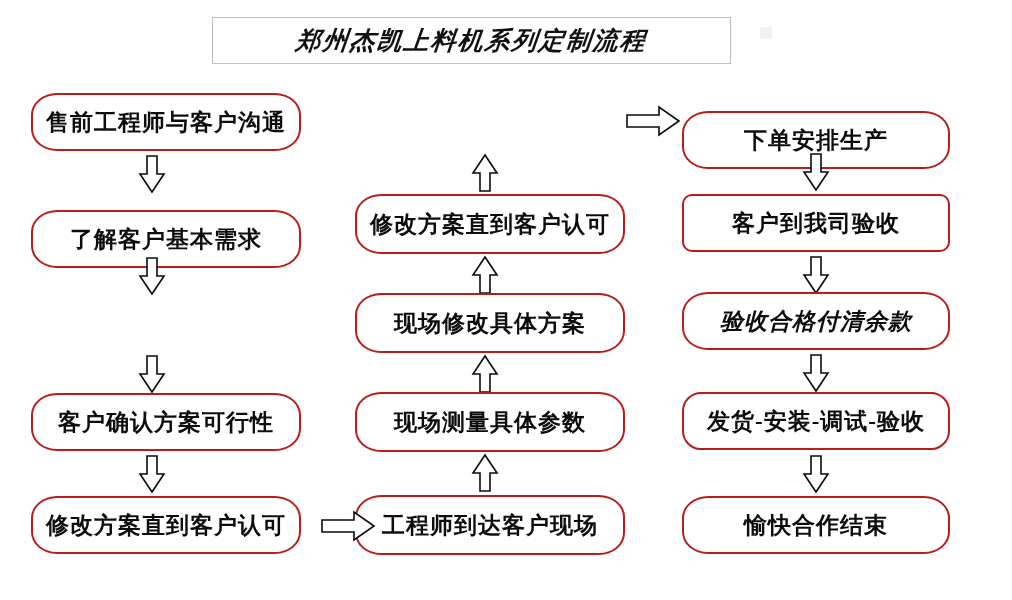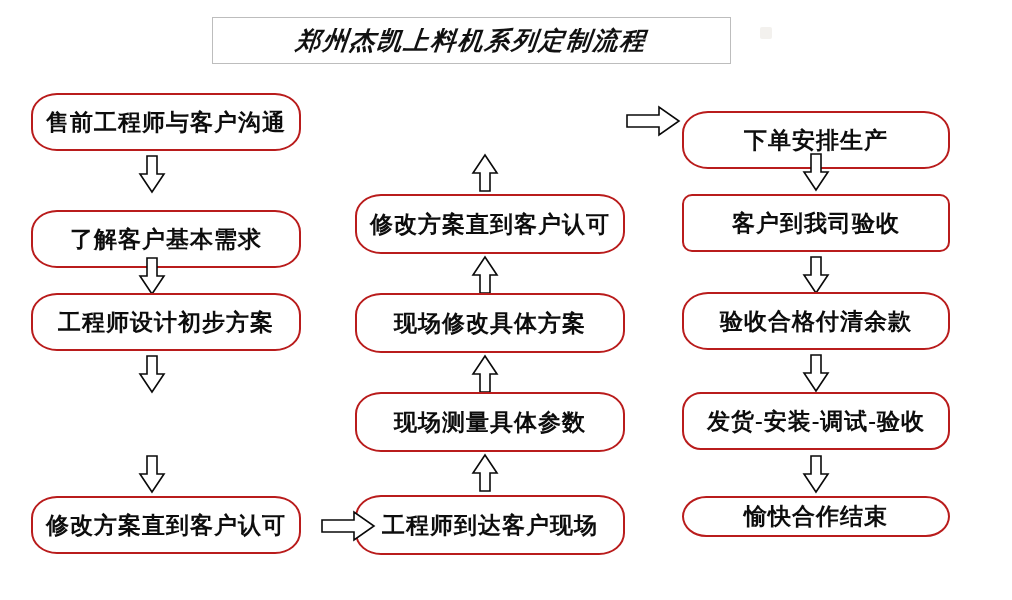--- a/index.html
+++ b/index.html
@@ -115,30 +115,30 @@
   <div class="node" style="left:31px; top:195px; width:270px; height:58px;margin-top:15px;">
     <span class="node-label">了解客户基本需求</span>
   </div>
 
   <div class="arrow" style="left:139px; top:257px; width:26px; height:38px;">
     <svg width="26" height="38" viewBox="0 0 26 38">
         <polygon points="8,1 18,1 18,19 25,19 13,37 1,19 8,19"></polygon>
       </svg>
   </div>
 
-  <div class="node" style="left:31px; top:293px; width:270px; height:58px;">
-    <span class="node-label">工程师设计初步方案</span>
-  </div>
 
   <div class="arrow" style="left:139px; top:355px; width:26px; height:38px;">
     <svg width="26" height="38" viewBox="0 0 26 38">
         <polygon points="8,1 18,1 18,19 25,19 13,37 1,19 8,19"></polygon>
       </svg>
   </div>
 
+  <div class="node" style="left:31px; top:393px; width:270px; height:58px;">
+    <span class="node-label">客户确认方案可行性</span>
+  </div>
 
   <div class="arrow" style="left:139px; top:455px; width:26px; height:38px;">
     <svg width="26" height="38" viewBox="0 0 26 38">
         <polygon points="8,1 18,1 18,19 25,19 13,37 1,19 8,19"></polygon>
       </svg>
   </div>
 
   <div class="node" style="left:31px; top:496px; width:270px; height:58px;">
     <span class="node-label">修改方案直到客户认可</span>
   </div>
@@ -197,41 +197,41 @@
   <div class="node" style="left:682px; top:194px; width:268px; height:58px;border-radius:10px;">
     <span class="node-label">客户到我司验收</span>
   </div>
 
   <div class="arrow" style="left:803px; top:256px; width:26px; height:38px;">
     <svg width="26" height="38" viewBox="0 0 26 38">
         <polygon points="8,1 18,1 18,19 25,19 13,37 1,19 8,19"></polygon>
       </svg>
   </div>
 
-  <div class="node" style="left:682px; top:292px; width:268px; height:58px;">
+  <div class="node" style="left:682px; top:292px; width:268px; height:58px;font-style:italic;">
     <span class="node-label">验收合格付清余款</span>
   </div>
 
   <div class="arrow" style="left:803px; top:354px; width:26px; height:38px;">
     <svg width="26" height="38" viewBox="0 0 26 38">
         <polygon points="8,1 18,1 18,19 25,19 13,37 1,19 8,19"></polygon>
       </svg>
   </div>
 
   <div class="node" style="left:682px; top:392px; width:268px; height:58px;border-radius:19px;">
     <span class="node-label">发货-安装-调试-验收</span>
   </div>
 
   <div class="arrow" style="left:803px; top:455px; width:26px; height:38px;">
     <svg width="26" height="38" viewBox="0 0 26 38">
         <polygon points="8,1 18,1 18,19 25,19 13,37 1,19 8,19"></polygon>
       </svg>
   </div>
 
-  <div class="node" style="left:682px; top:496px; width:268px; height:41px;">
+  <div class="node" style="left:682px; top:496px; width:268px; height:58px;">
     <span class="node-label">愉快合作结束</span>
   </div>
 
   <div class="arrow" style="left:321px; top:511px; width:54px; height:30px;">
     <svg width="54" height="30" viewBox="0 0 54 30">
         <polygon points="1,9 33,9 33,1 53,15 33,29 33,21 1,21"></polygon>
       </svg>
   </div>
 
   <div class="arrow" style="left:626px; top:106px; width:54px; height:30px;">

